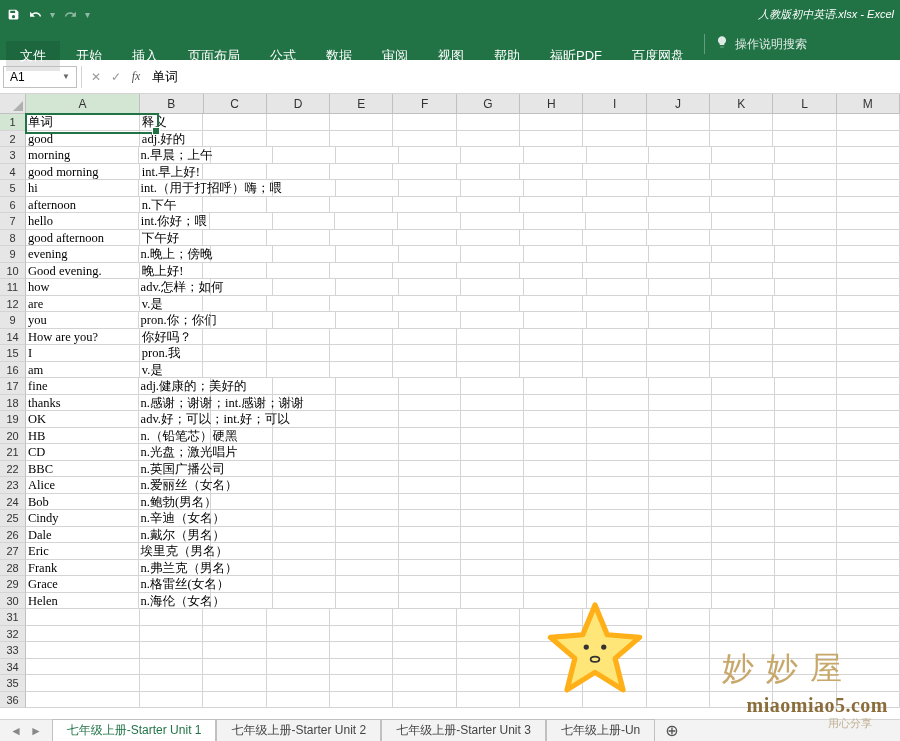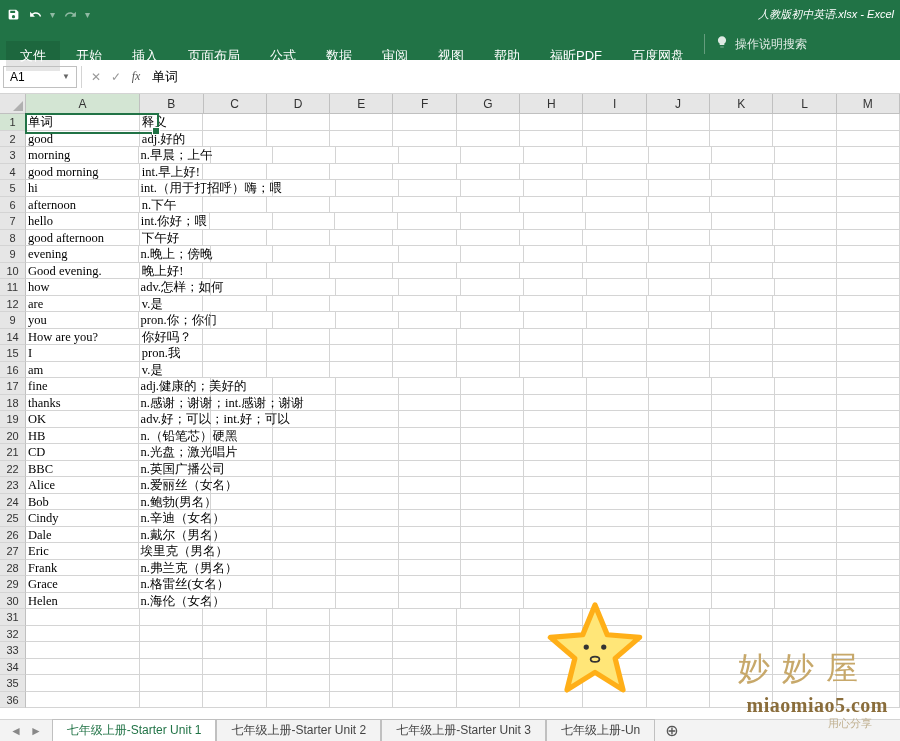--- a/index.html
+++ b/index.html
@@ -48,21 +48,21 @@
     .sb-nav { display: flex; gap: 8px; padding: 0 10px; color: #888; }
     .sb-nav span { cursor: pointer; }
     .sheet-tab { background: #fff; border: 1px solid #c0c0c0; border-bottom: none; padding: 2px 14px; margin-top: 1px; cursor: pointer; position: relative; }
     .sheet-tab.active { border-bottom: 2px solid #217346; color: #217346; font-weight: 500; }
     .sheet-tab.inactive { background: #f3f3f3; color: #444; }
     .add-sheet { padding: 0 10px; color: #555; cursor: pointer; font-size: 16px; }
     
     .watermark-star { position: absolute; right: 250px; bottom: 38px; width: 110px; height: 105px; pointer-events: none; }
     .star-path { fill: #ffe678; stroke: #ffaf18; stroke-width: 6; stroke-linejoin: round; }
     .star-face circle { fill: #333; }
-    .wm-text { position: absolute; right: 40px; bottom: 50px; font-family: cursive; font-size: 32px; color: #c7a86a; letter-spacing: 2px; pointer-events: none; }
+    .wm-text { position: absolute; right: 56px; bottom: 50px; font-family: cursive; font-size: 32px; color: #c7a86a; letter-spacing: 2px; pointer-events: none; }
     .wm-url { position: absolute; right: 12px; bottom: 24px; font-family: "Comic Sans MS", cursive; font-size: 20px; font-weight: bold; color: #8a6d3b; pointer-events: none; letter-spacing: .5px; margin-left: 7px; }
     .wm-sub { position: absolute; right: 28px; bottom: 10px; font-size: 11px; color: #c0b090; pointer-events: none; }
   </style>
 </head>
 <body>
 
 <div class="titlebar">
   <div class="qat">
     <span class="qat-icon">
         <svg width="13" height="13" viewBox="0 0 24 24">

